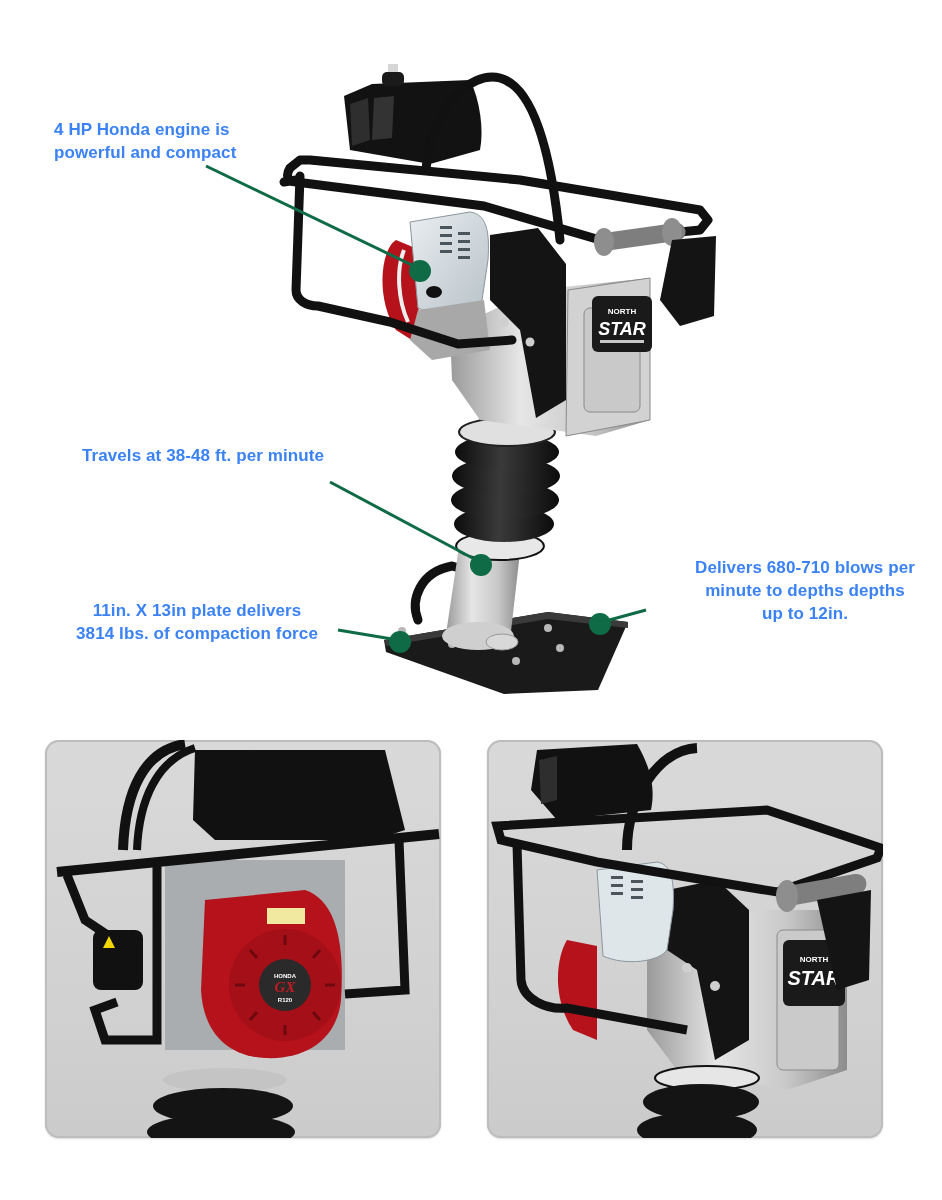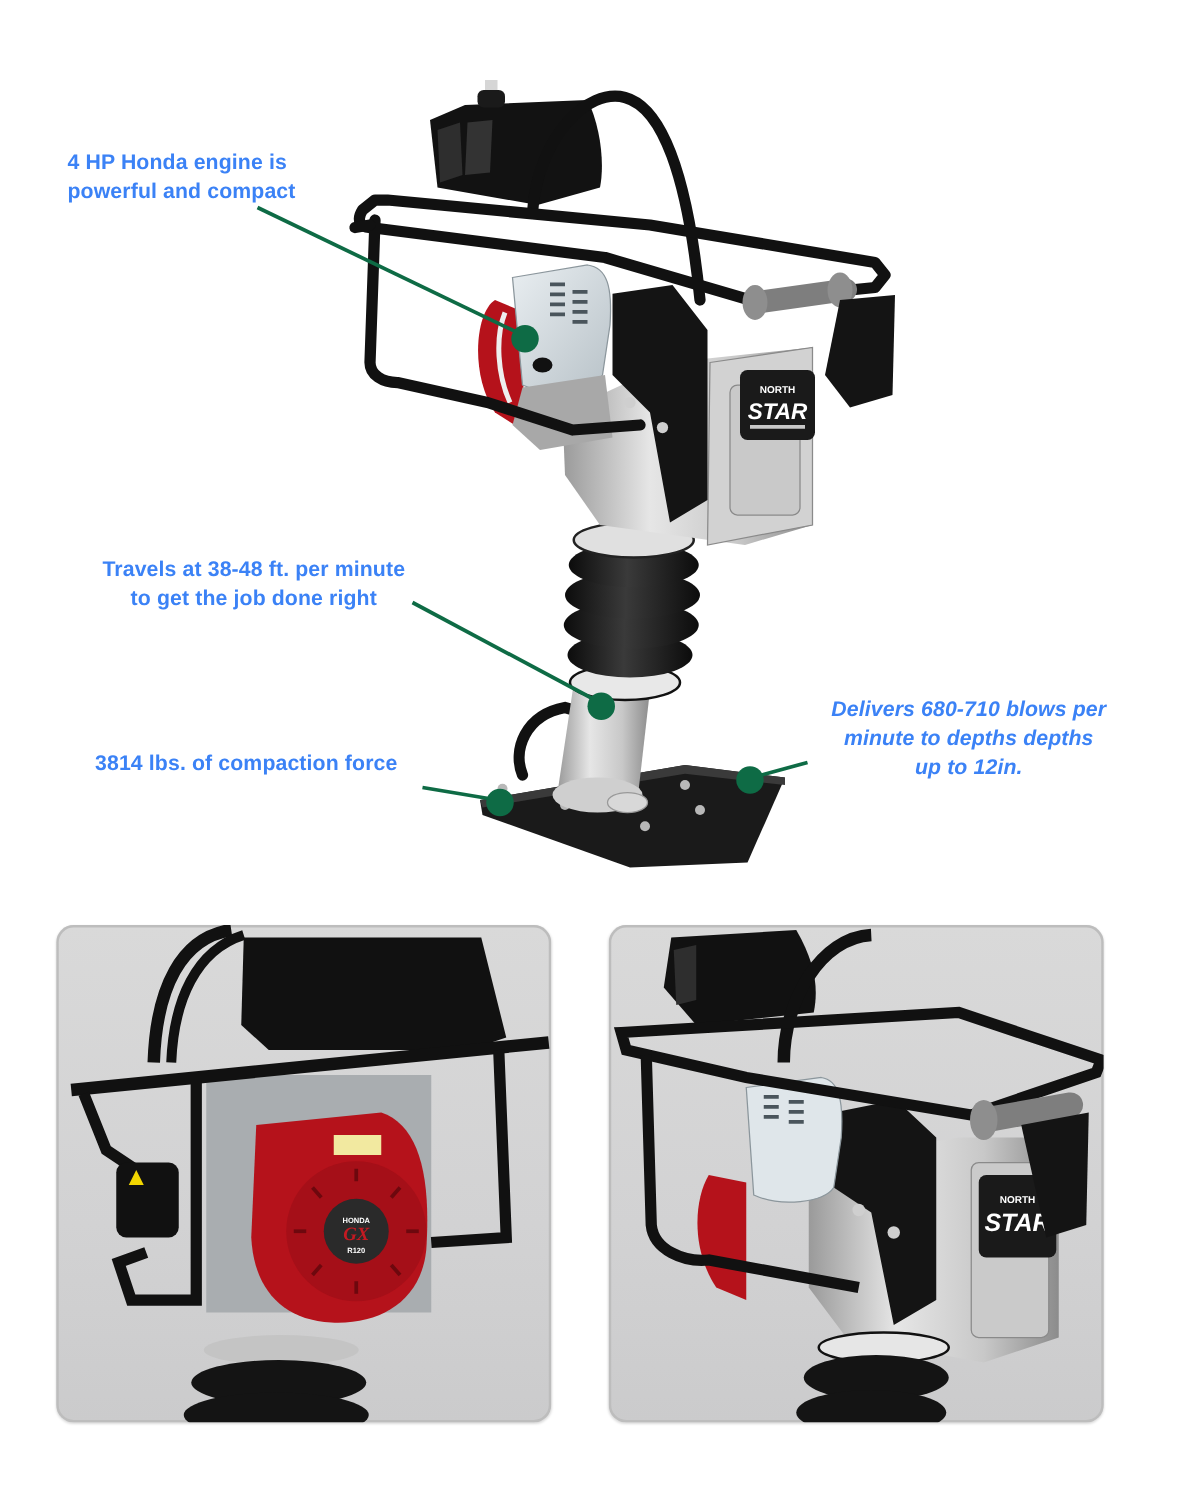--- a/index.html
+++ b/index.html
@@ -15,28 +15,28 @@
 </head>
 <body>
 
 <div class="callout" style="left:54px;top:118px;">
   <span>4 HP Honda engine is</span>
   <span>powerful and compact</span>
 </div>
 
 <div class="callout" style="left:68px;top:444px;text-align:center;width:270px;">
   <span>Travels at 38-48 ft. per minute</span>
-  <span>to get the job done right</span>
 </div>
 
 <div class="callout" style="left:62px;top:599px;text-align:center;width:270px;">
+  <span>11in. X 13in plate delivers</span>
   <span>3814 lbs. of compaction force</span>
 </div>
 
-<div class="callout" style="left:650px;top:556px;text-align:center;width:250px;font-style:italic;">
+<div class="callout" style="left:680px;top:556px;text-align:center;width:250px;">
   <span>Delivers 680-710 blows per</span>
   <span>minute to depths depths</span>
   <span>up to 12in.</span>
 </div>
 
 <svg id="hero" viewBox="0 0 942 720" width="942" height="720">
   <defs>
     <linearGradient id="alu" x1="0" y1="0" x2="1" y2="0">
       <stop offset="0" stop-color="#9a9a9a"></stop>
       <stop offset="0.35" stop-color="#e6e6e6"></stop>

